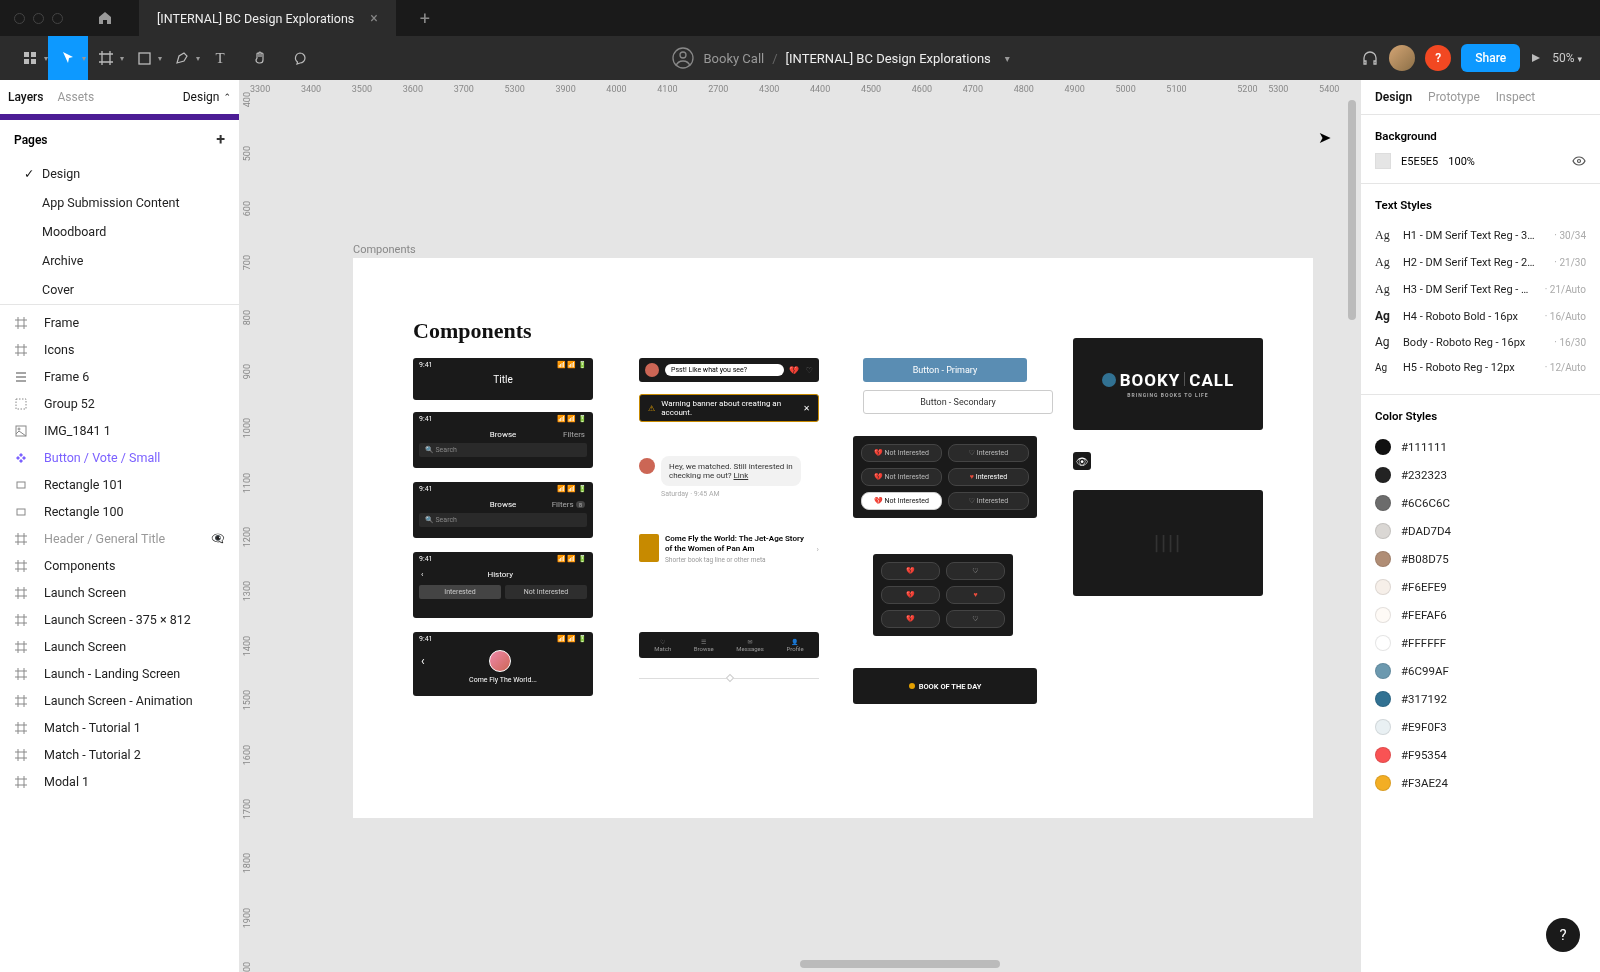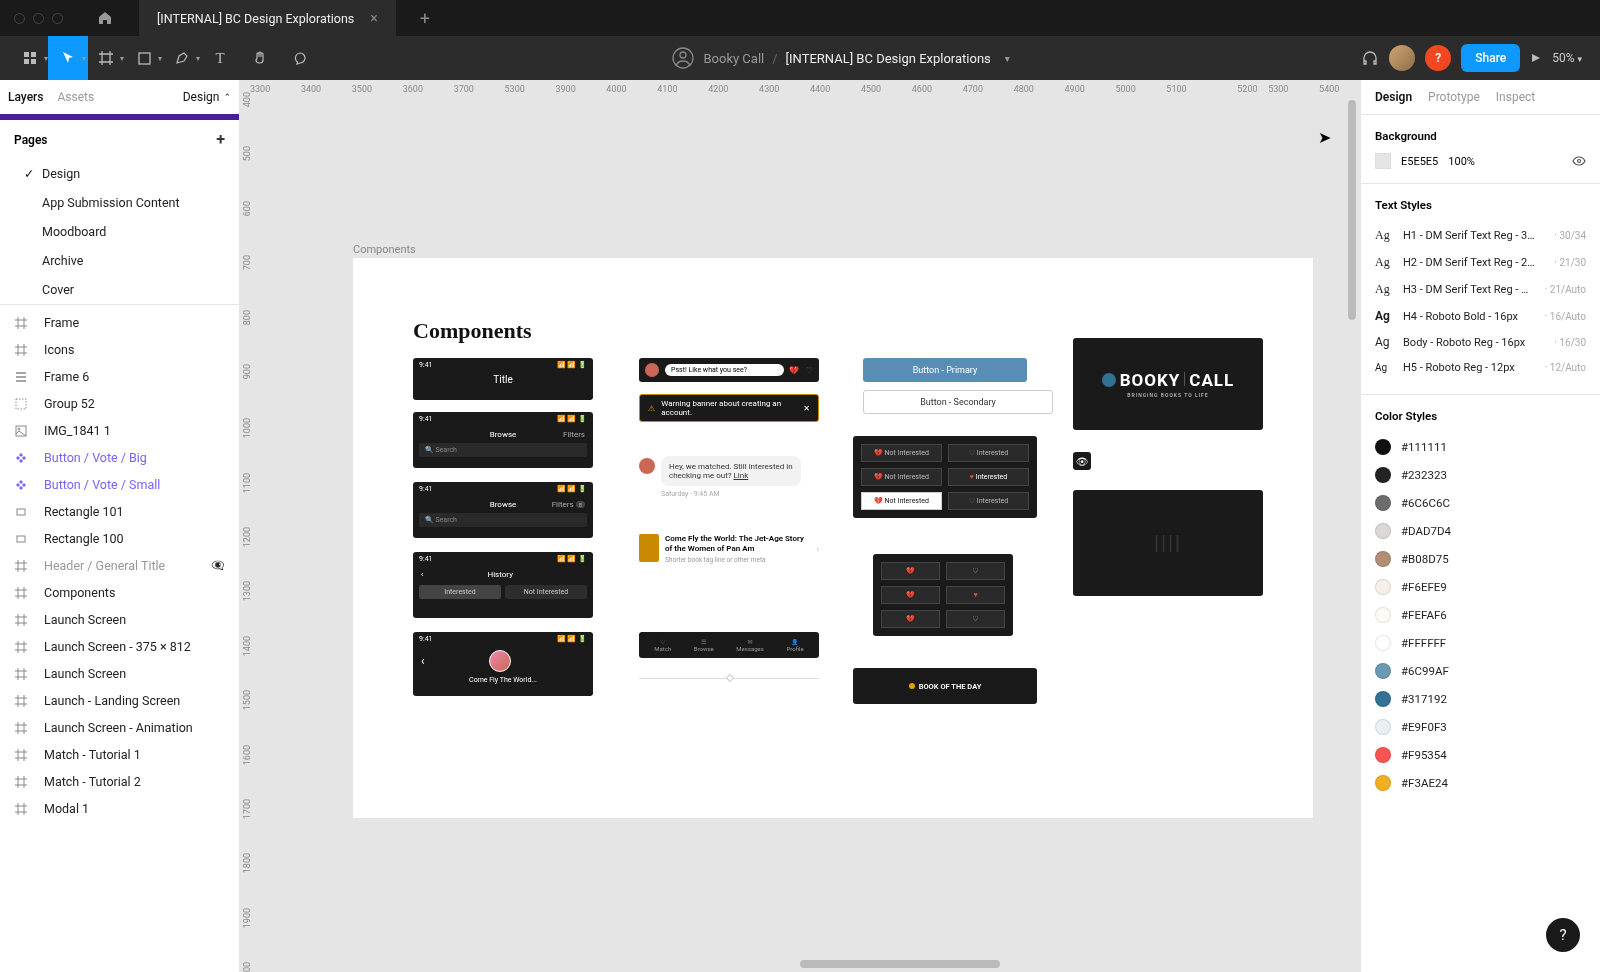--- a/index.html
+++ b/index.html
@@ -76,21 +76,21 @@
 .pill { background: #2e2e2e; color: #ccc; font-size: 7px; padding: 3px 10px; border-radius: 2px; flex: 1; text-align: center; }
 .pill.active { background: #444; }
 .btn-blue { position: absolute; background: #5a8db3; color: #fff; font-size: 9px; padding: 7px 0; text-align: center; border-radius: 3px; }
 .btn-white { position: absolute; background: #fff; border: 1px solid #ccc; color: #333; font-size: 9px; padding: 6px 0; text-align: center; border-radius: 3px; }
 .warn { position: absolute; background: #1a1a1a; border: 1px solid #c78a00; color: #fff; font-size: 8px; padding: 4px 8px; display: flex; align-items: center; gap: 6px; border-radius: 3px; }
 .msg { position: absolute; background: #f2f2f2; border-radius: 8px; padding: 6px 8px; font-size: 8px; color: #333; }
 .msg-meta { position: absolute; font-size: 7px; color: #aaa; }
 .card { position: absolute; display: flex; gap: 6px; font-size: 8px; }
 .card-img { width: 20px; height: 28px; background: #c78a00; border-radius: 2px; flex: none; }
 .vote-grid { position: absolute; background: #1a1a1a; border-radius: 3px; padding: 8px; display: grid; grid-template-columns: 1fr 1fr; gap: 6px; }
-.vote-btn { background: #2a2a2a; border: 1px solid #444; border-radius: 0; padding: 4px 6px; font-size: 7px; color: #bbb; text-align: center; }
+.vote-btn { background: #2a2a2a; border: 1px solid #444; border-radius: 8px; padding: 4px 6px; font-size: 7px; color: #bbb; text-align: center; }
 .vote-btn .h { color: #888; }
 .vote-btn .hr { color: #e74c3c; }
 .navbar { position: absolute; background: #1a1a1a; border-radius: 3px; display: flex; justify-content: space-around; padding: 6px 4px; font-size: 6px; color: #999; }
 .nav-it { text-align: center; }
 .logo-box { position: absolute; background: #1a1a1a; border-radius: 3px; display: flex; align-items: center; justify-content: center; color: #fff; font-weight: 700; }
 .bookmark-icon { position: absolute; background: #1a1a1a; border-radius: 3px; display: flex; align-items: center; justify-content: center; color: #fff; font-size: 10px; }
 .pill-day { position: absolute; background: #1a1a1a; border-radius: 3px; display: flex; align-items: center; justify-content: center; gap: 4px; }
 .pill-day .txt { color: #fff; font-size: 7.5px; font-weight: 600; }
 .pill-day .dotg { width: 6px; height: 6px; background: #e4a000; border-radius: 50%; }
 
@@ -285,28 +285,20 @@
             </svg>
           </span>
           <span>IMG_1841 1</span>
         </div>
         <div class="layer-item purple">
           <span class="layer-icon">
             <svg width="12" height="12" viewBox="0 0 12 12" fill="currentColor">
               <path d="M6 1l2 2-2 2-2-2zM6 7l2 2-2 2-2-2zM1 6l2-2 2 2-2 2zM7 6l2-2 2 2-2 2z"></path>
             </svg>
           </span>
-          <span>Button / Vote / Big</span>
-        </div>
-        <div class="layer-item purple">
-          <span class="layer-icon">
-            <svg width="12" height="12" viewBox="0 0 12 12" fill="currentColor">
-              <path d="M6 1l2 2-2 2-2-2zM6 7l2 2-2 2-2-2zM1 6l2-2 2 2-2 2zM7 6l2-2 2 2-2 2z"></path>
-            </svg>
-          </span>
           <span>Button / Vote / Small</span>
         </div>
         <div class="layer-item">
           <span class="layer-icon">
             <svg width="12" height="12" viewBox="0 0 12 12" stroke="currentColor" stroke-width="1" fill="none">
               <rect x="2" y="3" width="8" height="6"></rect>
             </svg>
           </span>
           <span>Rectangle 101</span>
         </div>
@@ -407,21 +399,21 @@
     <div class="ruler-h" id="rulerh">
         <span style="left: -10px;">3300</span>
         <span style="left: 40.9091px;">3400</span>
         <span style="left: 91.8182px;">3500</span>
         <span style="left: 142.727px;">3600</span>
         <span style="left: 193.636px;">3700</span>
         <span style="left: 244.545px;">5300</span>
         <span style="left: 295.455px; text-align: right;">3900</span>
         <span style="left: 346.364px;">4000</span>
         <span style="left: 397.273px;">4100</span>
-        <span style="left: 448.182px;">4200</span>
+        <span style="left: 448.182px;">2700</span>
         <span style="left: 499.091px;">4300</span>
         <span style="left: 550px;">4400</span>
         <span style="left: 600.909px;">4500</span>
         <span style="left: 651.818px;">4600</span>
         <span style="left: 702.727px;">4700</span>
         <span style="left: 753.636px;">4800</span>
         <span style="left: 804.545px;">4900</span>
         <span style="left: 855.455px;">5000</span>
         <span style="left: 906.364px;">5100</span>
         <span style="left: 957.273px; margin-left: 20px;">5200</span>

